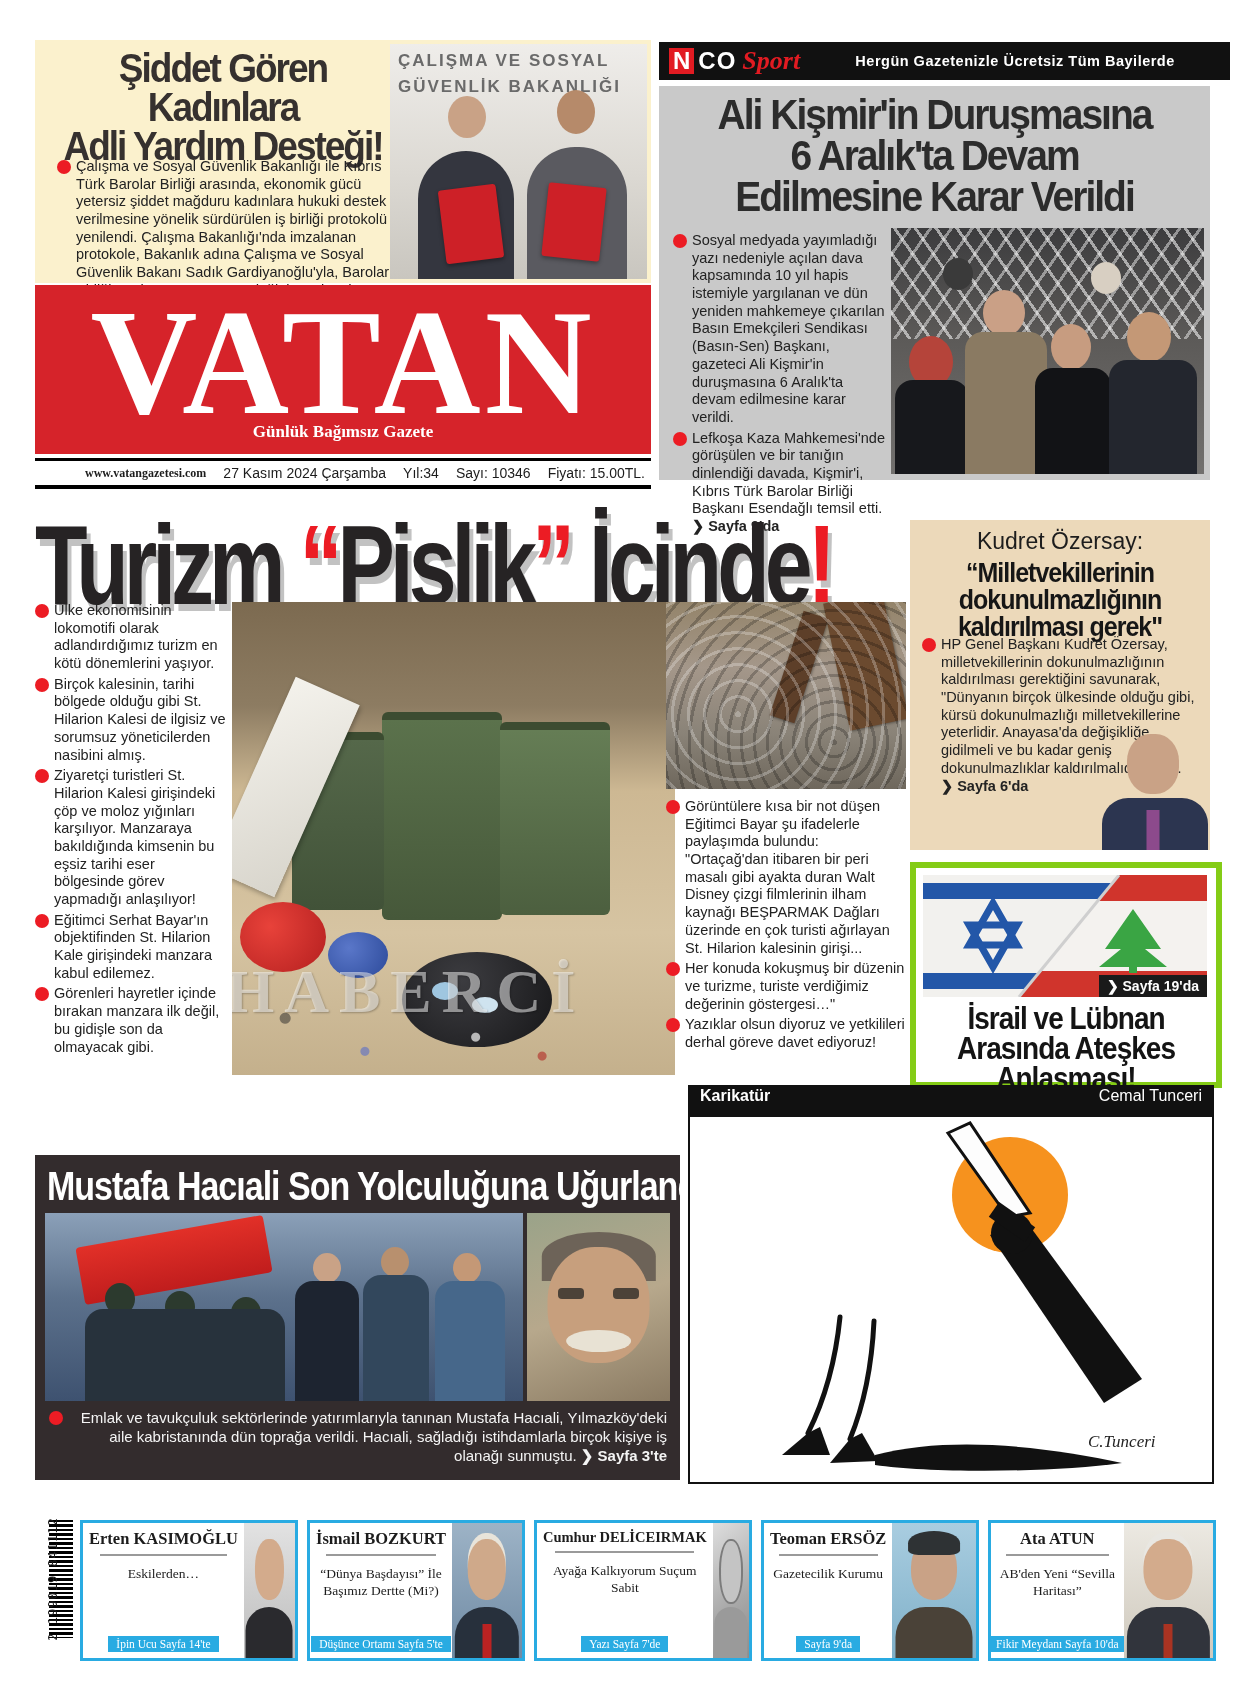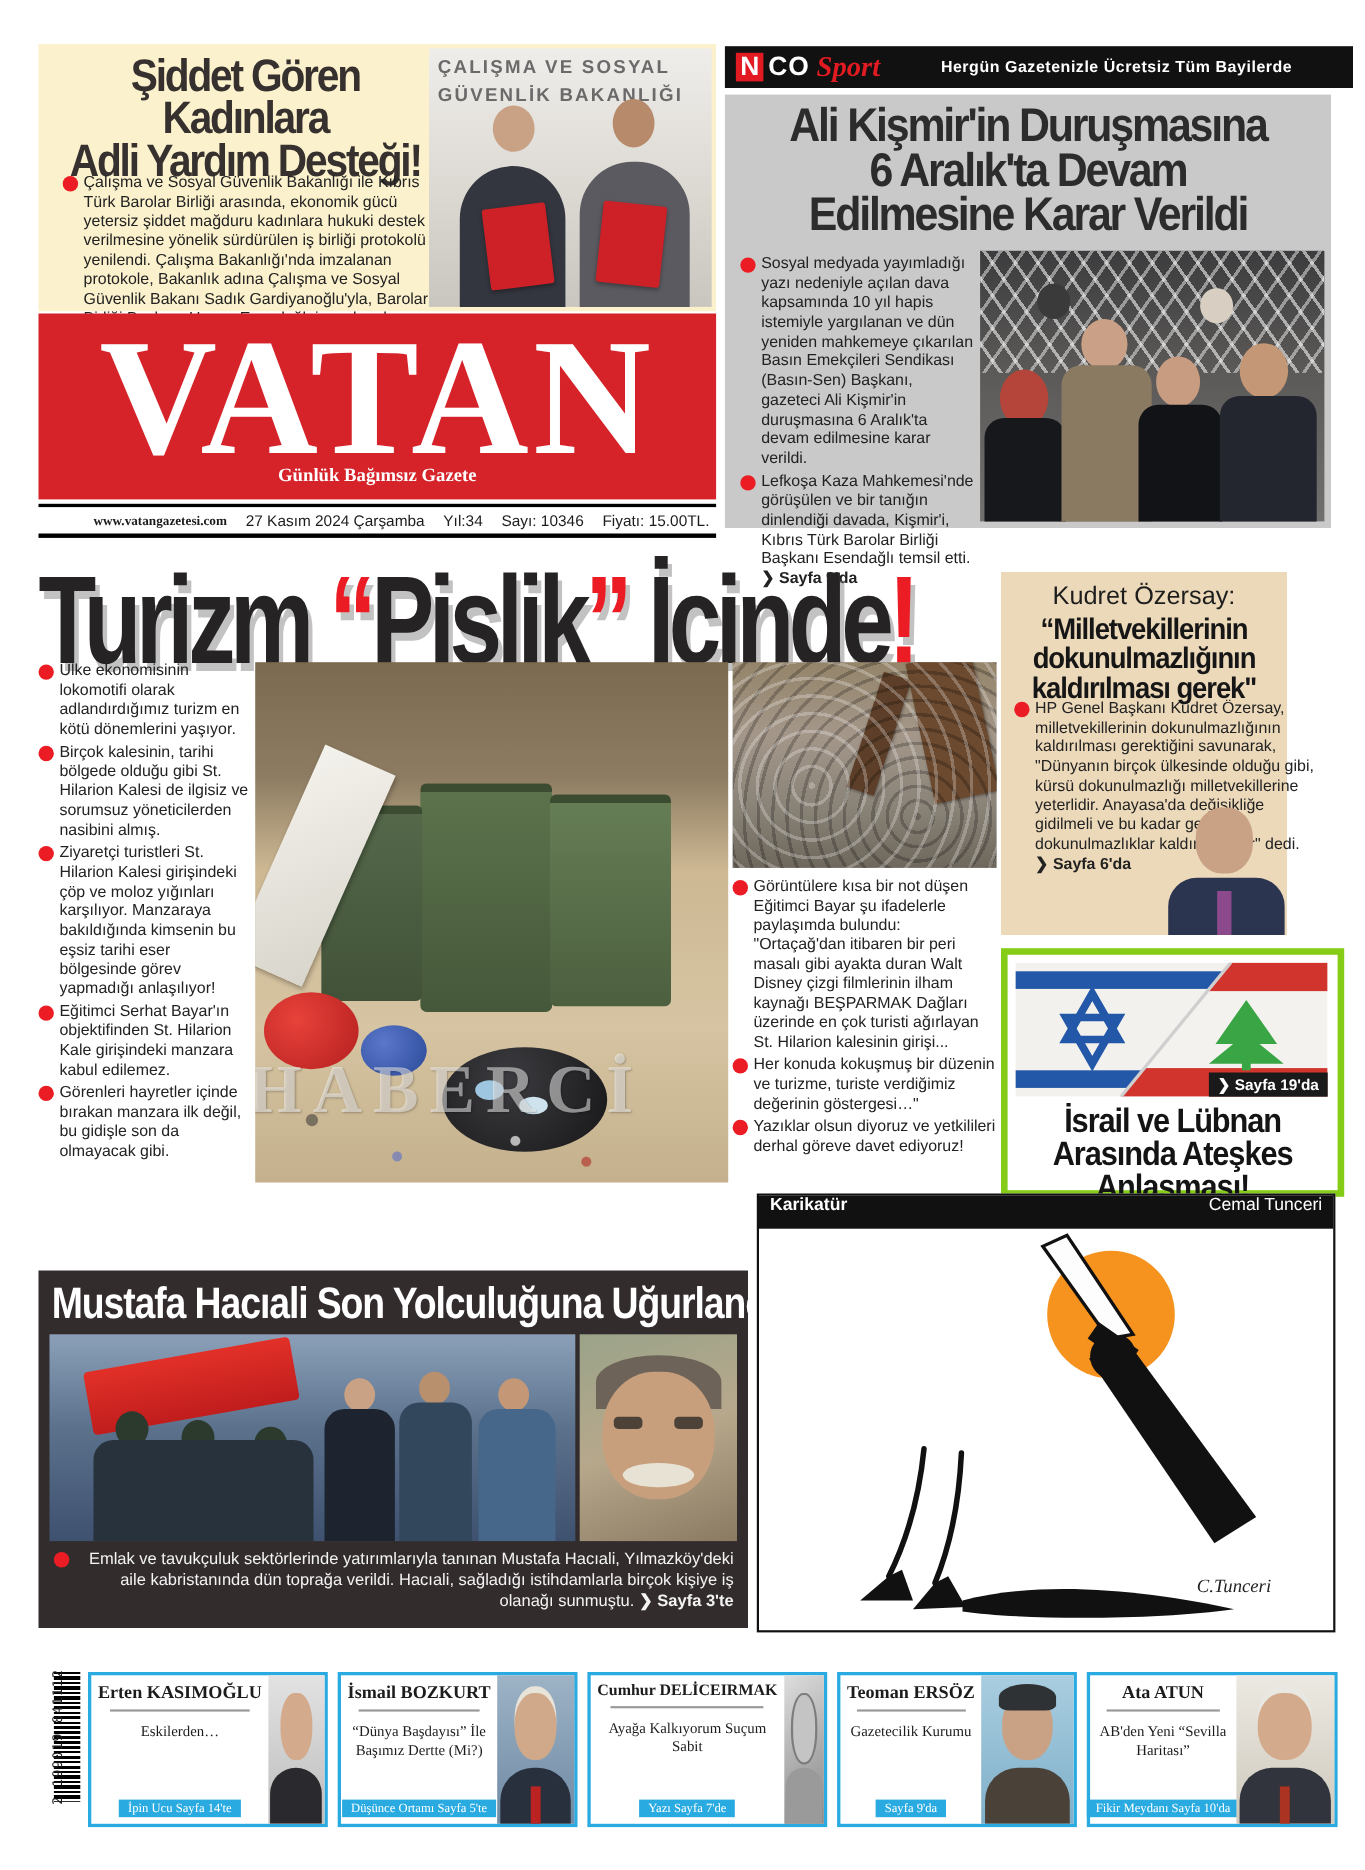--- a/index.html
+++ b/index.html
@@ -56,21 +56,21 @@
   .phead{position:absolute;border-radius:50%;}
   .pbody{position:absolute;border-radius:18px 18px 0 0;}
 
   
   .main-head{font-weight:bold;color:#262324;font-size:86px;letter-spacing:-5px;white-space:nowrap;
       transform:scaleY(1.32);transform-origin:top left;
       text-shadow:4px 5px 0 rgba(120,120,120,.45);}
   .main-head .red{color:#ec1c24;}
 
   
-  .ph-trash{background:linear-gradient(180deg,#7c6a50 0%,#8d7c62 22%,#cdb893 40%,#d6c4a2 70%,#c4b08c 100%);overflow:hidden;}
+  .ph-trash{background:linear-gradient(180deg,#7c6a50 0%,#8d7c62 22%,#cdb893 40%,#d6c4a2 70%,#c4b08c 100%);overflow:hidden;padding-left:13px;}
   .bin{position:absolute;background:linear-gradient(180deg,#5b724c,#46583a);border-radius:6px;border-top:8px solid #3c4c31;}
   .board{position:absolute;background:linear-gradient(135deg,#f4f2ec,#d8d5cc);transform:rotate(24deg);box-shadow:2px 2px 5px rgba(0,0,0,.3);}
   .bag{position:absolute;border-radius:50%;}
   .speckles{position:absolute;inset:0;background:
       radial-gradient(circle at 12% 88%,rgba(40,40,40,.5) 0 5px,transparent 6px),
       radial-gradient(circle at 30% 95%,rgba(90,110,200,.6) 0 4px,transparent 5px),
       radial-gradient(circle at 55% 92%,rgba(220,220,220,.8) 0 4px,transparent 5px),
       radial-gradient(circle at 70% 96%,rgba(180,60,50,.7) 0 4px,transparent 5px);}
   .ph-rocks{background:linear-gradient(180deg,#94846a 0%,#a4978a 35%,#8a8378 70%,#6e675c 100%);overflow:hidden;}
   .beam{position:absolute;background:#5d3f29;transform:rotate(18deg);box-shadow:1px 1px 3px rgba(0,0,0,.4);}
@@ -268,21 +268,21 @@
     <li>
         <span class="dot"></span>
         <span class="btext body-sm">Her konuda kokuşmuş bir düzenin ve turizme, turiste verdiğimiz değerinin göstergesi…"</span>
       </li>
     <li>
         <span class="dot"></span>
         <span class="btext body-sm">Yazıklar olsun diyoruz ve yetkilileri derhal göreve davet ediyoruz!</span>
       </li>
   </ul>
 
-  <div class="abs box-tan" style="left:910px;top:520px;width:260px;height:330px;">
+  <div class="abs box-tan" style="left:910px;top:520px;width:300px;height:330px;">
     <div class="oz-kicker" style="margin-top:8px;">Kudret Özersay:</div>
     <div class="oz-head" style="margin-top:4px;">
       <div>“Milletvekillerinin</div>
       <div>dokunulmazlığının</div>
       <div>kaldırılması gerek"</div>
     </div>
     <ul class="dotlist abs" style="left:12px;top:116px;width:276px;">
       <li>
         <span class="dot"></span>
         <span class="btext body-sm"><span>HP Genel Başkanı Kudret Özersay, milletvekillerinin dokunulmazlığının kaldırılması gerektiğini savunarak, "Dünyanın birçok ülkesinde olduğu gibi, kürsü dokunulmazlığı milletvekillerine yeterlidir. Anayasa'da değişikliğe gidilmeli ve bu kadar geniş dokunulmazlıklar kaldırılmalıdır" dedi.</span><br><span class="more">❯ Sayfa 6'da</span></span>

